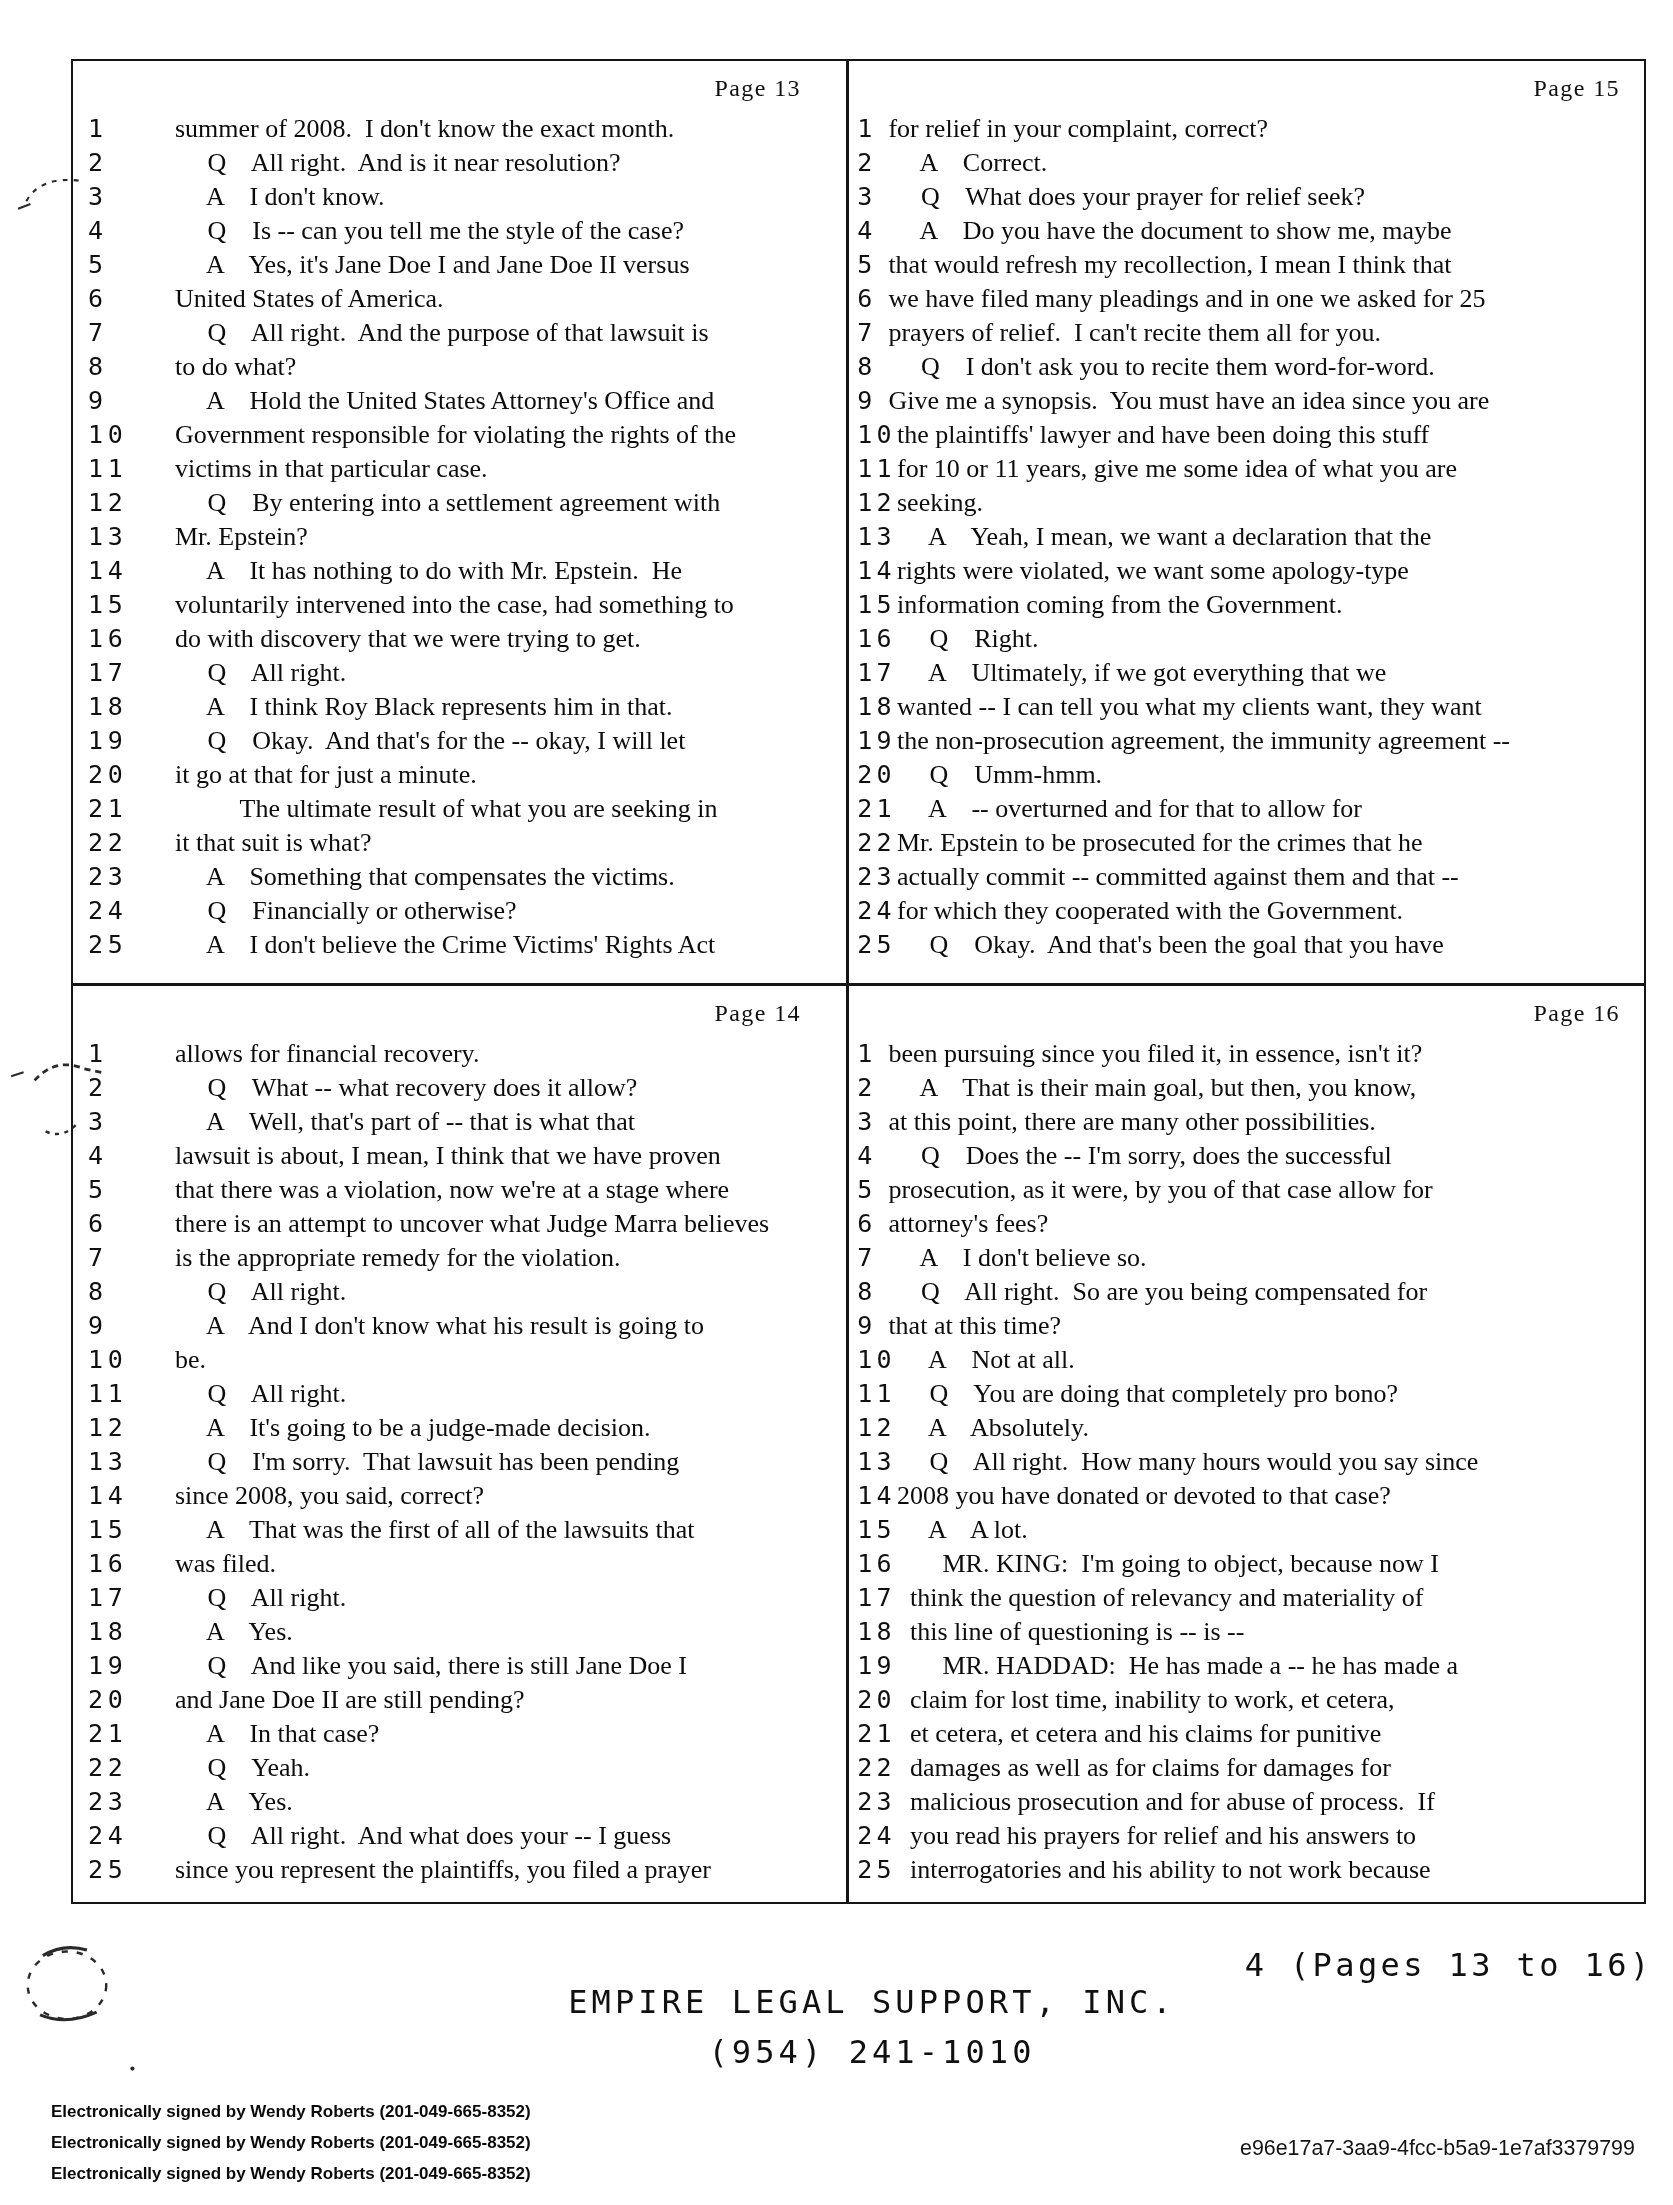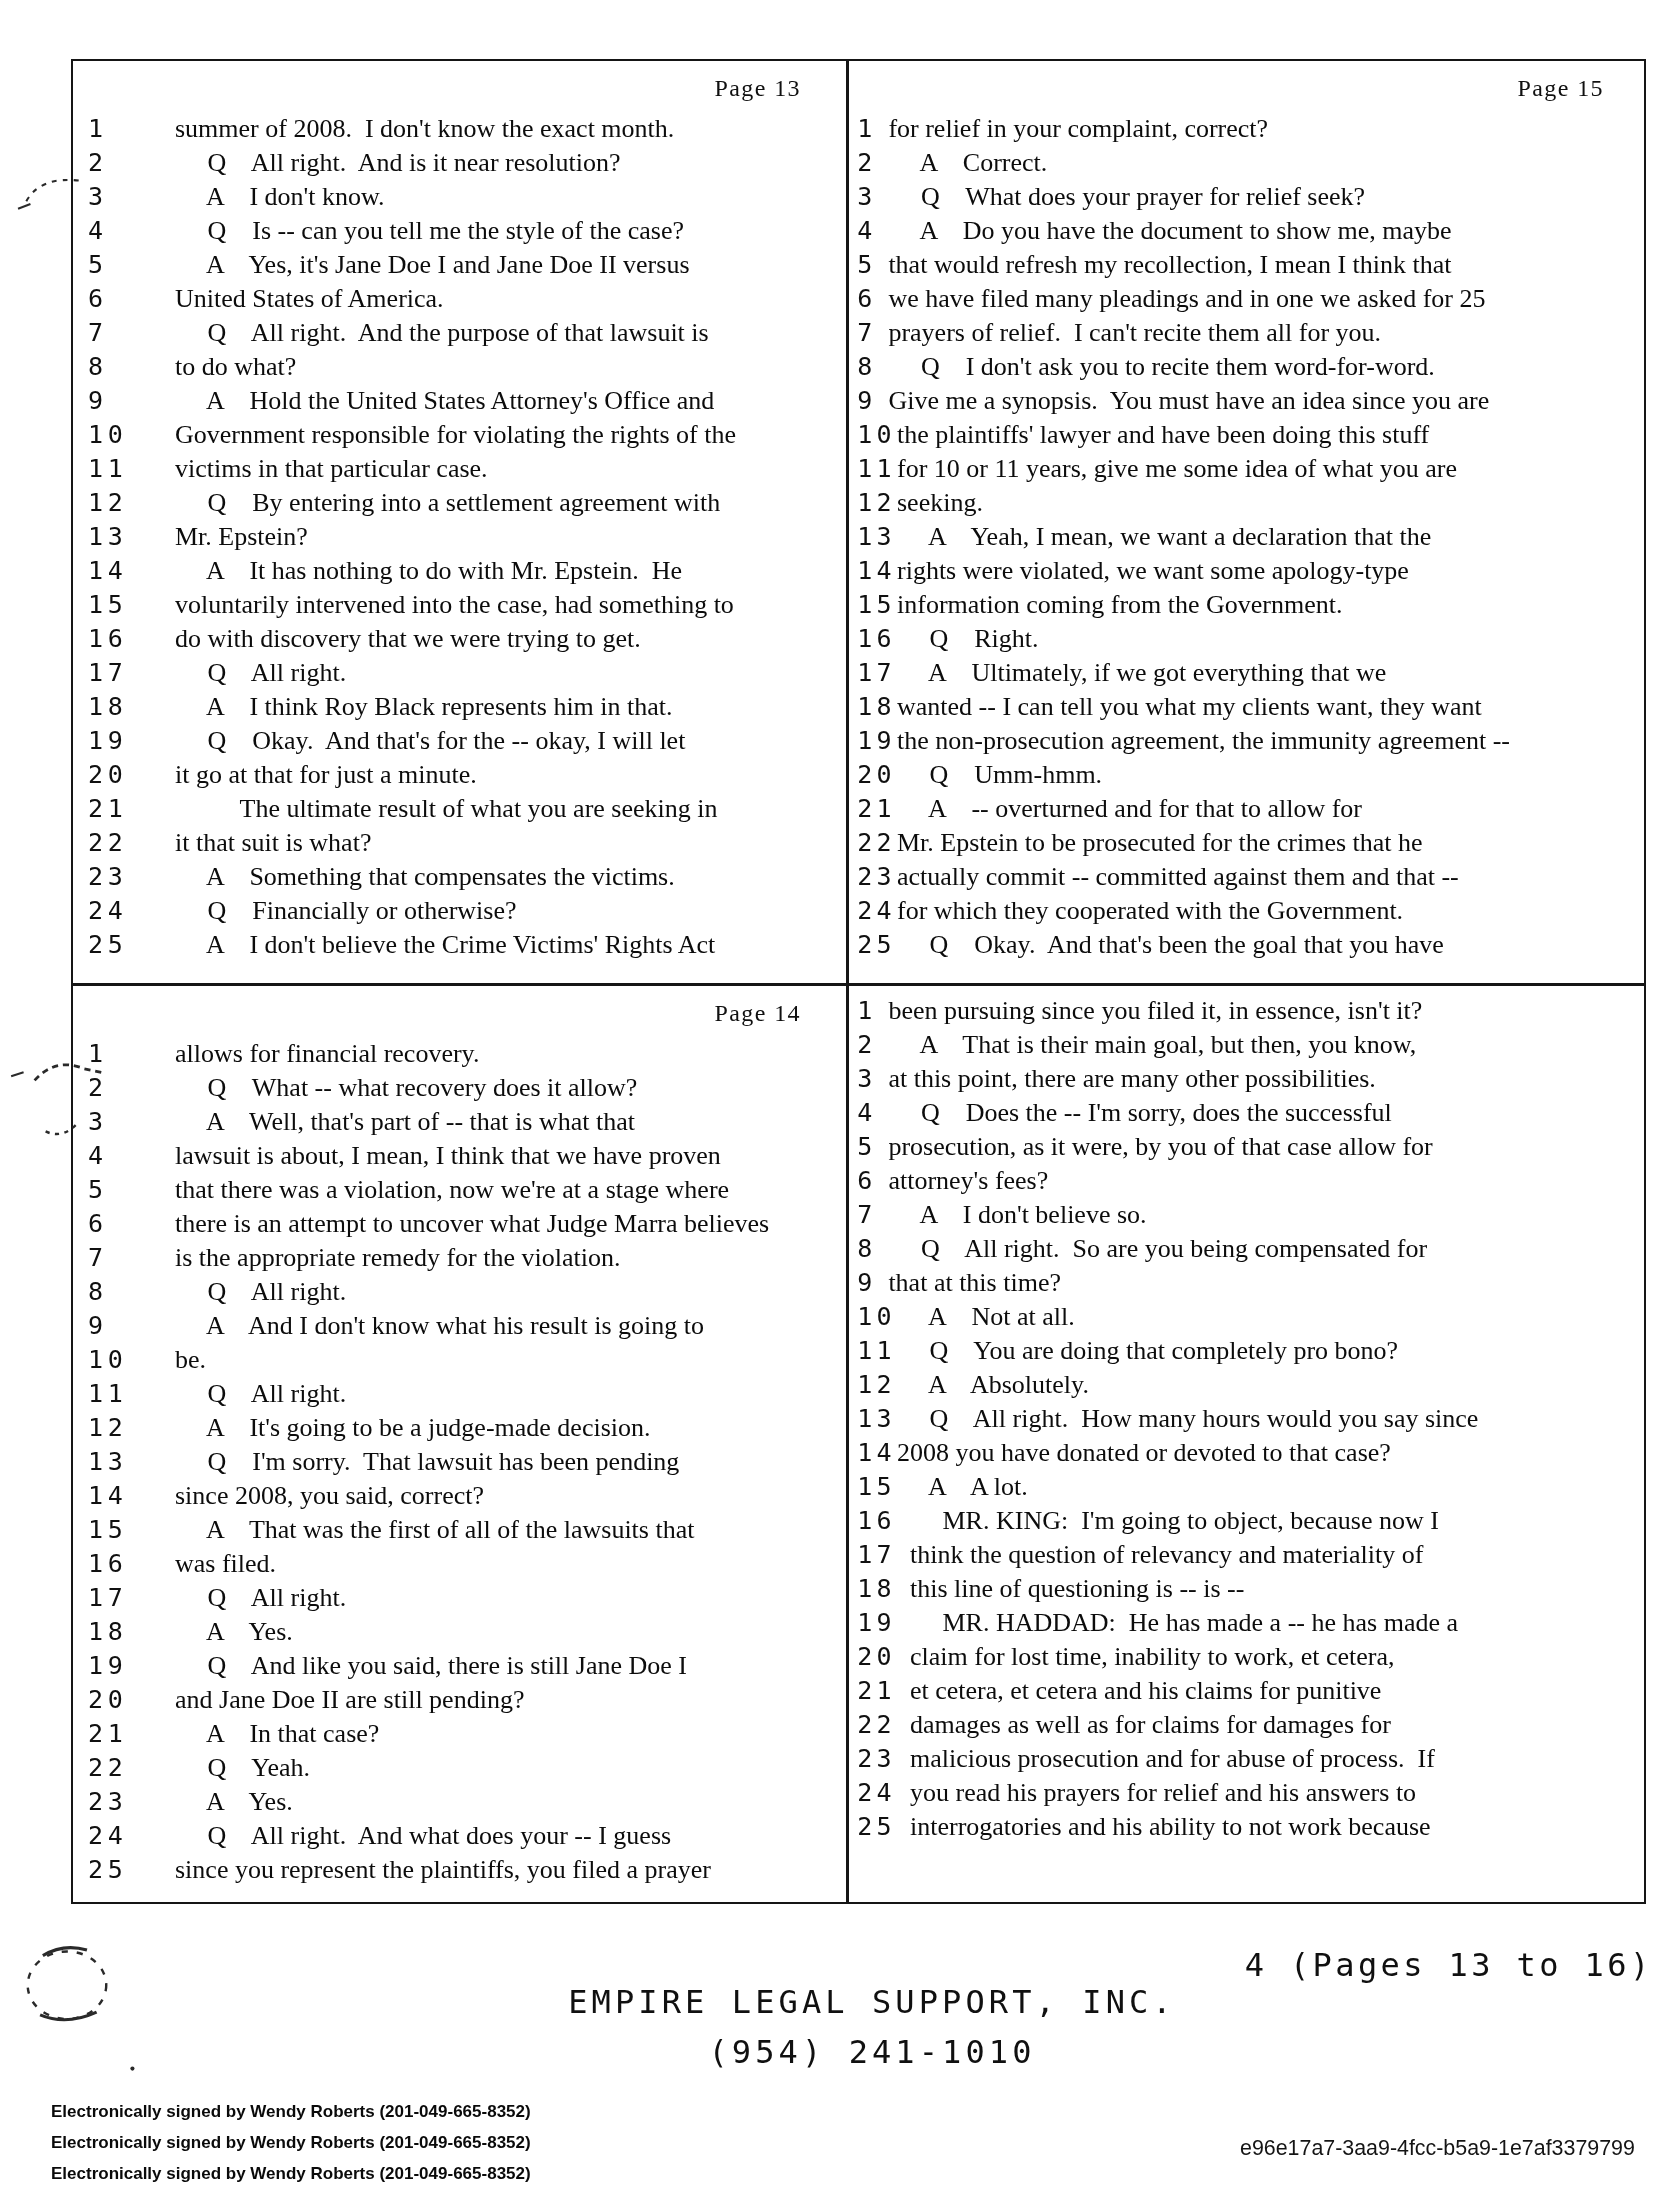--- a/index.html
+++ b/index.html
@@ -34,21 +34,21 @@
     margin-top: 12.4px;
     text-align: right;
     font-family: Liberation Serif, serif;
     font-size: 24px;
     line-height: 30px;
     letter-spacing: 1.4px;
     color: #101010;
     margin-left: 8px;
   }
   .leftcol  .page-label { padding-right: 45px; }
-  .rightcol .page-label { padding-right: 40px; text-align: right; }
+  .rightcol .page-label { padding-right: 24px; text-align: right; }
 
   .lines { margin-top: 8.3px; }
   .line { display: flex; align-items: baseline; line-height: 34px; height: 34px; }
   .ln {
     flex: 0 0 77px;
     padding-left: 15px;
     box-sizing: border-box;
     font-family: "DejaVu Sans Mono", monospace;
     font-size: 25px;
     letter-spacing: 4.8px;
@@ -442,20 +442,21 @@
           <span class="lt">     Q    All right.  And what does your -- I guess</span>
         </div>
           <div class="line">
           <span class="ln">25</span>
           <span class="lt">since you represent the plaintiffs, you filed a prayer</span>
         </div>
         </div>
     </section>
 
     <section class="quad rightcol">
+      <div class="page-label">Page 16</div>
       <div class="lines">
 
       <div class="line">
           <span class="ln">1</span>
           <span class="lt">been pursuing since you filed it, in essence, isn't it?</span>
         </div>
           <div class="line">
           <span class="ln">2</span>
           <span class="lt">     A    That is their main goal, but then, you know,</span>
         </div>

